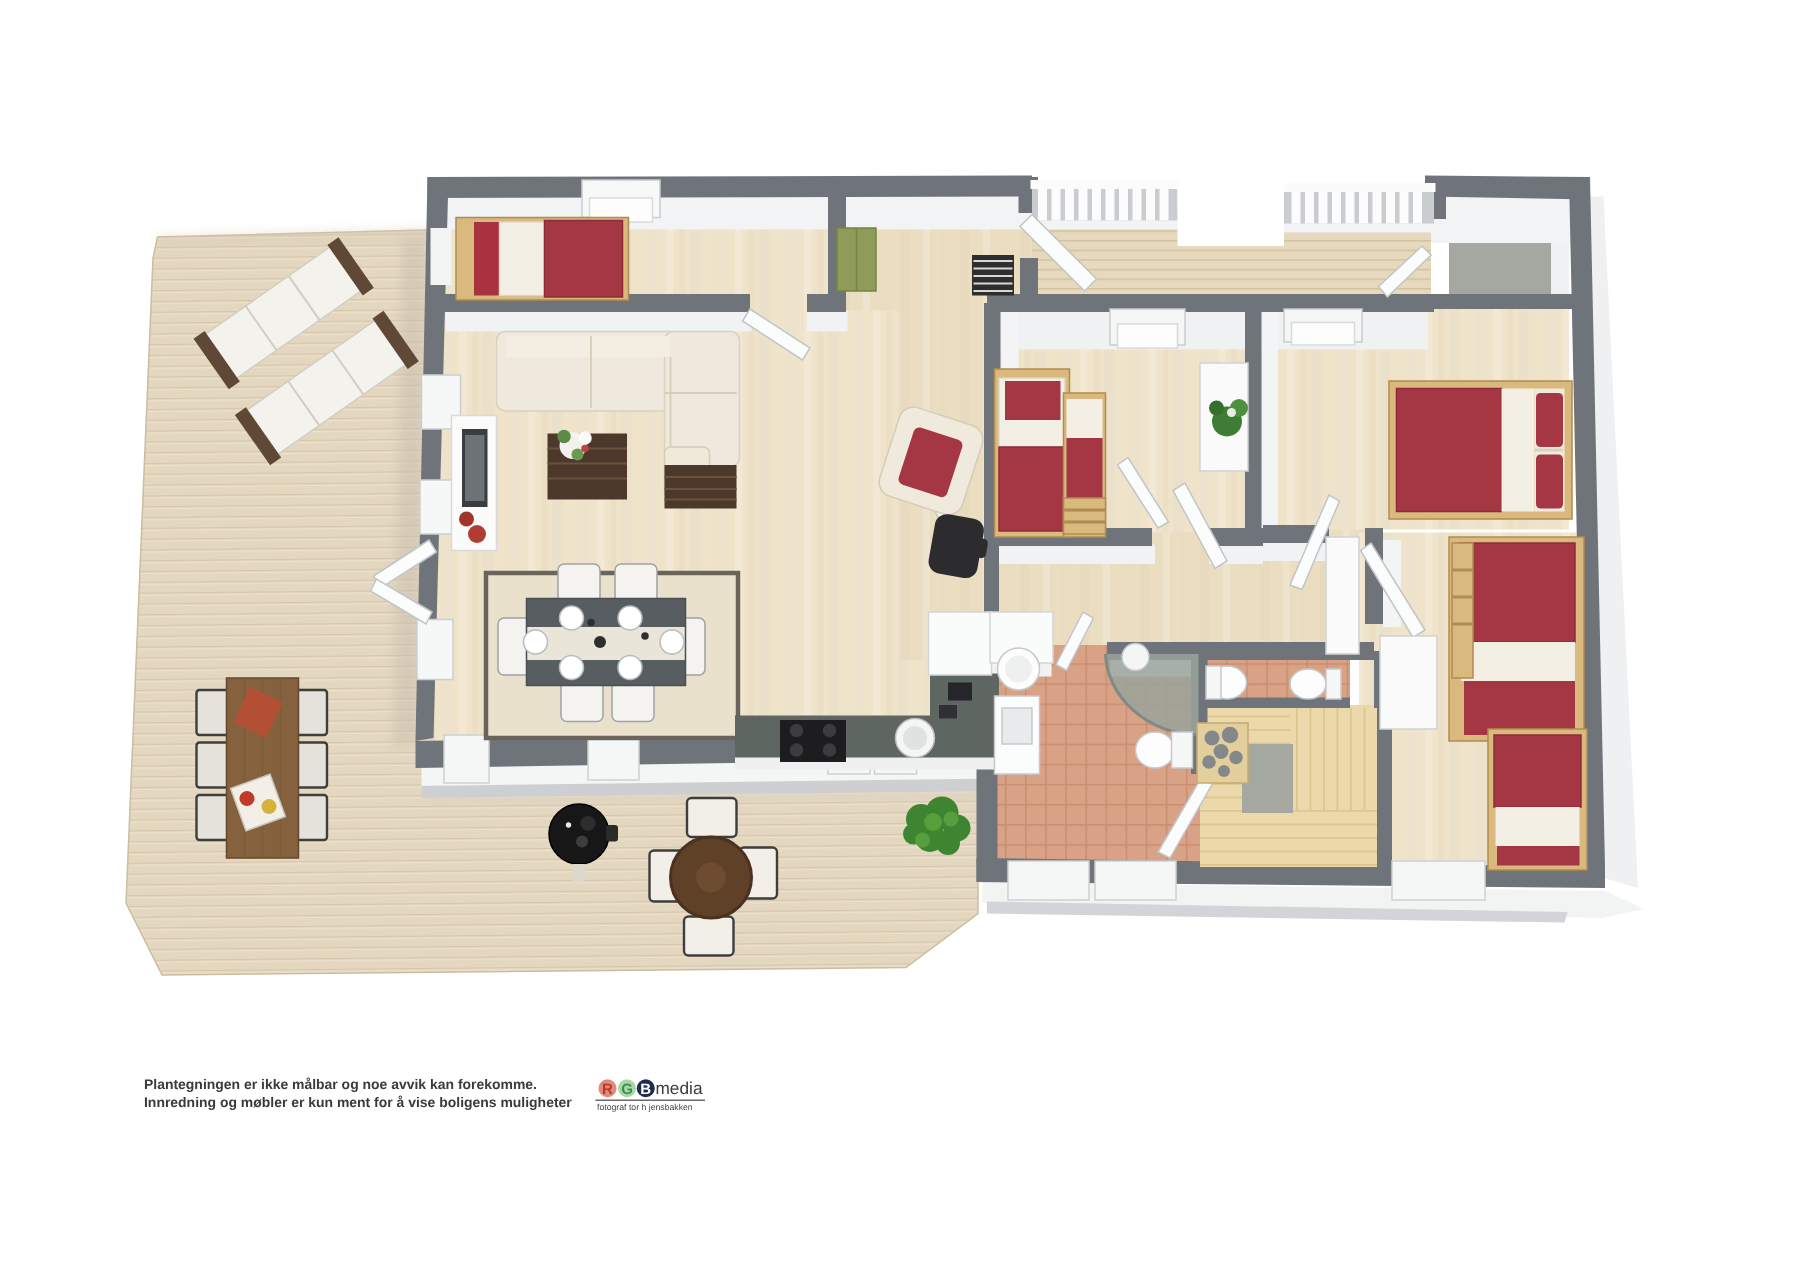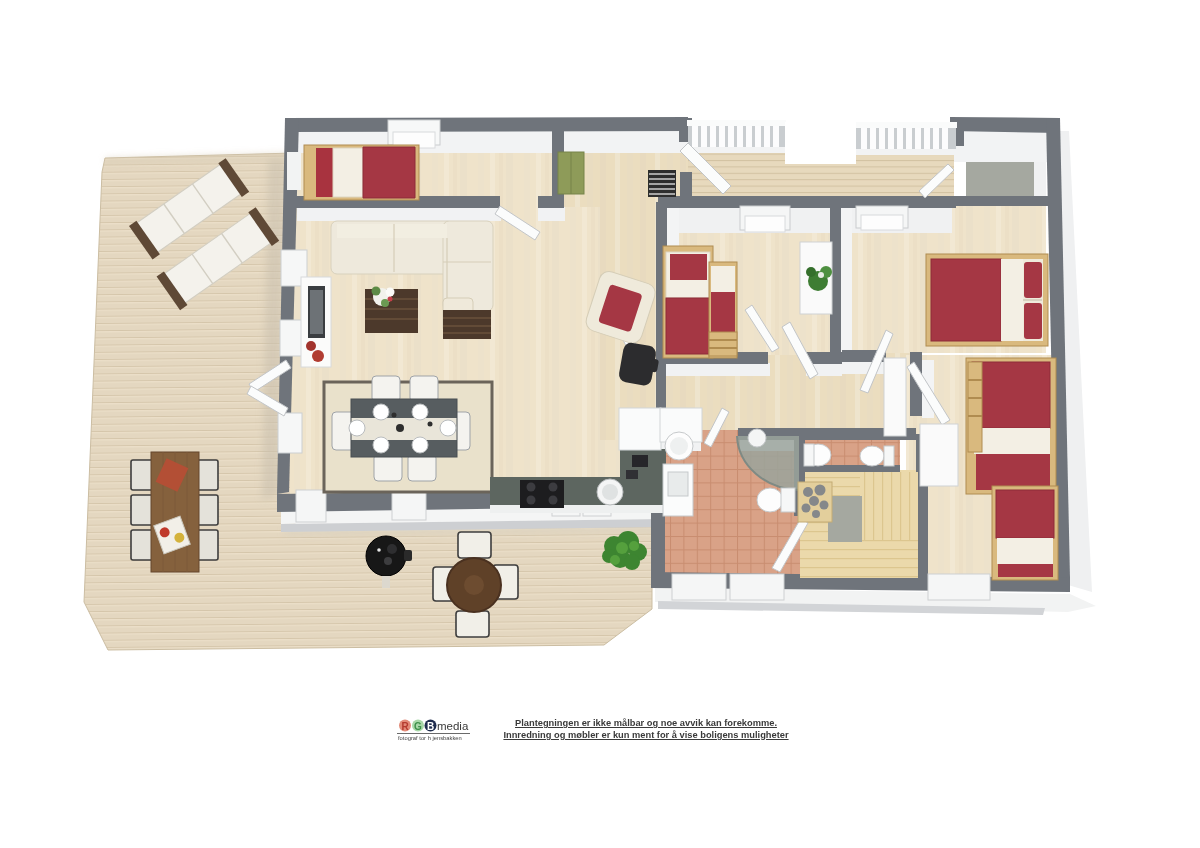--- a/index.html
+++ b/index.html
@@ -1,19 +1,19 @@
 <!DOCTYPE html>
 <html><head>
 <meta charset="utf-8">
 <style>
   html,body{margin:0;padding:0;background:#ffffff;}
   .page{position:relative;width:1200px;height:848px;background:#fff;overflow:hidden;
         font-family:"Liberation Sans", sans-serif;}
-  .cap{position:absolute;top:718px;left:96px;width:1100px;text-align:center;
-       font-size:9.3px;font-weight:bold;color:#3a3a3a;letter-spacing:0px;line-height:11.6px;text-decoration:underline;}
+  .cap{position:absolute;top:718px;left:96px;width:1100px;text-align:left;
+       font-size:9.3px;font-weight:bold;color:#3a3a3a;letter-spacing:0px;line-height:11.6px;}
   .logo{position:absolute;top:714px;left:396px;width:80px;font-size:11px;color:#3a3a3a;}
 </style>
 </head>
 <body>
 <div class="page">
 <svg width="1200" height="848" viewBox="0 0 1200 848" xmlns="http://www.w3.org/2000/svg">
 <defs>
   <pattern id="deck" width="10" height="7.2" patternUnits="userSpaceOnUse" patternTransform="rotate(-0.55)">
     <rect width="10" height="7.2" fill="#e4d7c0"></rect>
     <rect y="0" width="10" height="1" fill="#d5c6ab"></rect>

